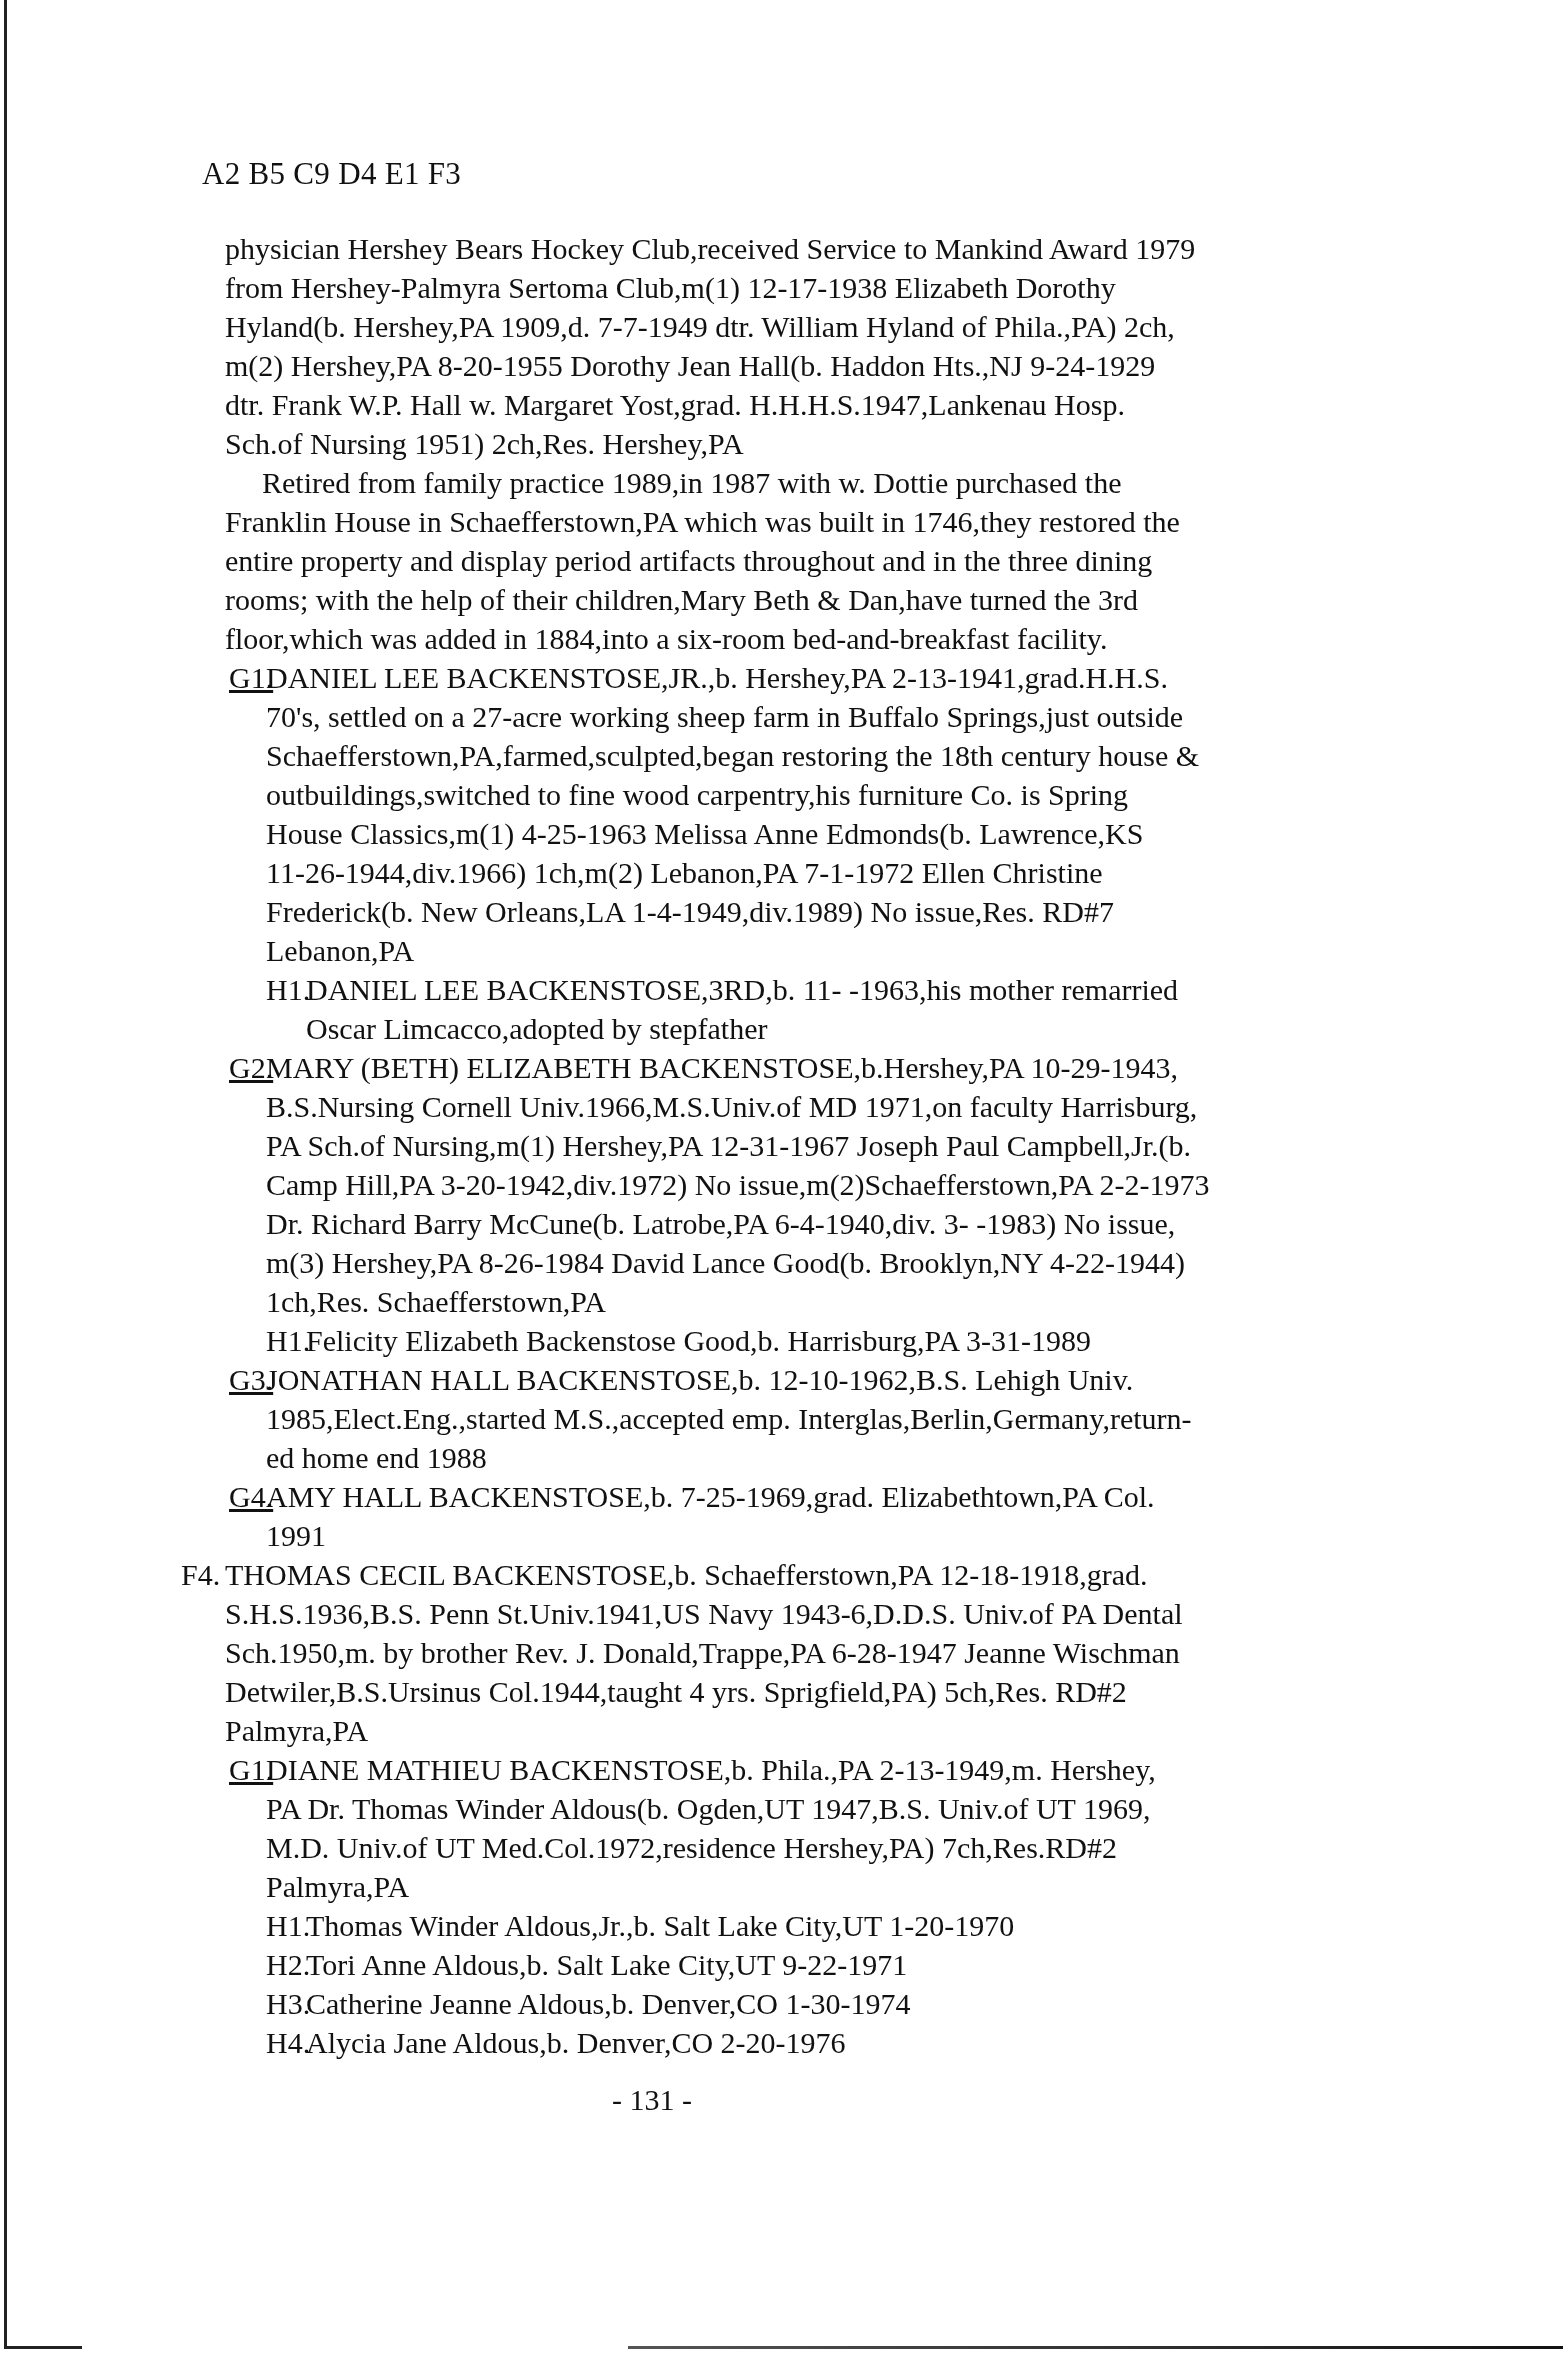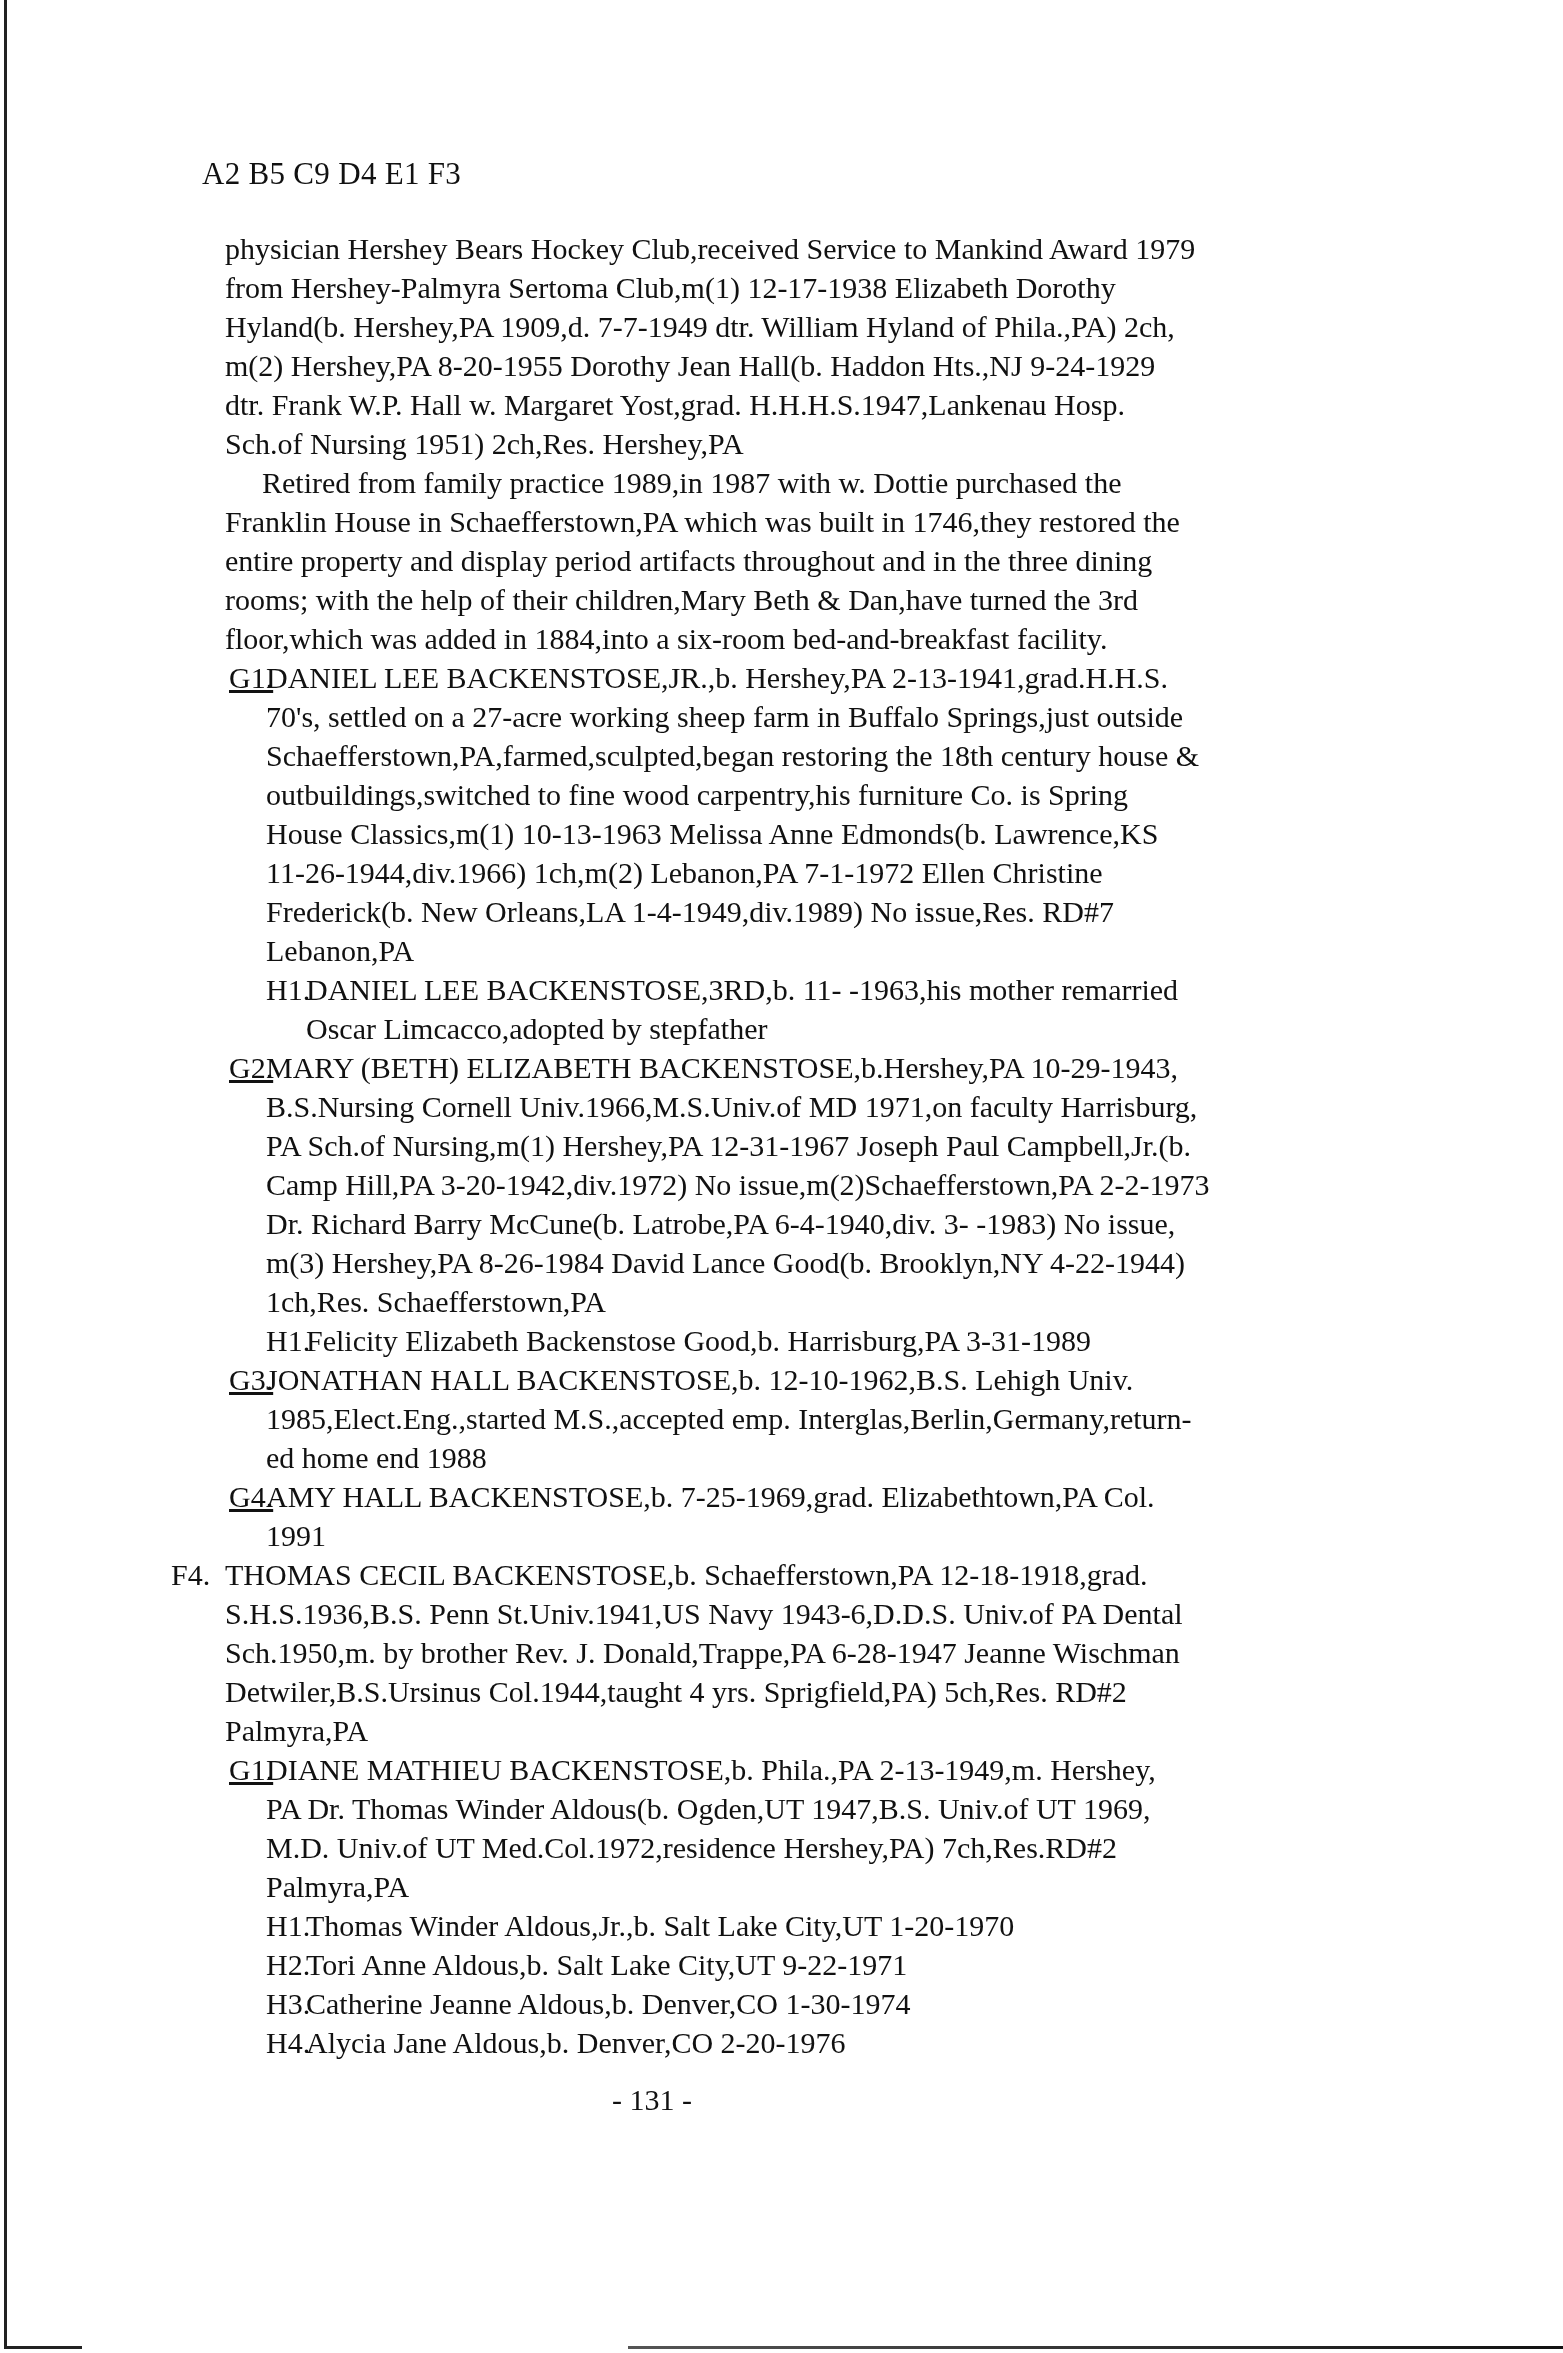--- a/index.html
+++ b/index.html
@@ -8,21 +8,21 @@
   .page-border-left { position:absolute; left:4px; top:0; width:2.7px; height:2347px; background:#222; }
   .page-border-bottom { position:absolute; left:4px; bottom:5.4px; height:2.7px; width:1559px;
          background:linear-gradient(to right,#222 0%,#222 5%,transparent 5%,transparent 40%,#555 40%,#111 100%); }
   .header { position:absolute; left:202px; top:156px; font-size:31px; letter-spacing:0.3px; }
   .content { position:absolute; left:0; top:229px; width:1284px; font-size:30px; line-height:39px; }
   .p { position:relative; margin:0; }
   .l { display:block; white-space:nowrap; }
   .body0 { padding-left:225px; }
   .indent0 { padding-left:262px; }
   .lab { position:absolute; }
-  .F .lab { left:171px; } .F .l { padding-left:225px; }
+  .F .lab { left:181px; } .F .l { padding-left:225px; }
   .G .lab { left:229px;text-decoration:underline; } .G .l { padding-left:266px; }
   .H .lab { left:266px; } .H .l { padding-left:306px; }
   .H2 .lab { left:266px; } .H2 .l { padding-left:306px; }
   .footer { position:absolute; top:2083px; left:0; width:1304px; text-align:center; font-size:30px; }
 </style>
 </head>
 <body>
 
 <div class="page-border-left"></div>
 <div class="page-border-bottom"></div>
@@ -45,21 +45,21 @@
     <span class="l body0">rooms; with the help of their children,Mary Beth &amp; Dan,have turned the 3rd</span>
     <span class="l body0">floor,which was added in 1884,into a six-room bed-and-breakfast facility.</span>
   </div>
   <div id="entries">
       <div class="p G">
         <span class="lab">G1.</span>
         <span class="l">DANIEL LEE BACKENSTOSE,JR.,b. Hershey,PA 2-13-1941,grad.H.H.S.</span>
         <span class="l">70's, settled on a 27-acre working sheep farm in Buffalo Springs,just outside</span>
         <span class="l">Schaefferstown,PA,farmed,sculpted,began restoring the 18th century house &amp;</span>
         <span class="l">outbuildings,switched to fine wood carpentry,his furniture Co. is Spring</span>
-        <span class="l">House Classics,m(1) 10-13-1963 Melissa Anne Edmonds(b. Lawrence,KS</span>
+        <span class="l">House Classics,m(1) 4-25-1963 Melissa Anne Edmonds(b. Lawrence,KS</span>
         <span class="l">11-26-1944,div.1966) 1ch,m(2) Lebanon,PA 7-1-1972 Ellen Christine</span>
         <span class="l">Frederick(b. New Orleans,LA 1-4-1949,div.1989) No issue,Res. RD#7</span>
         <span class="l">Lebanon,PA</span>
       </div>
       <div class="p H">
         <span class="lab">H1.</span>
         <span class="l">DANIEL LEE BACKENSTOSE,3RD,b. 11- -1963,his mother remarried</span>
         <span class="l">Oscar Limcacco,adopted by stepfather</span>
       </div>
       <div class="p G">

